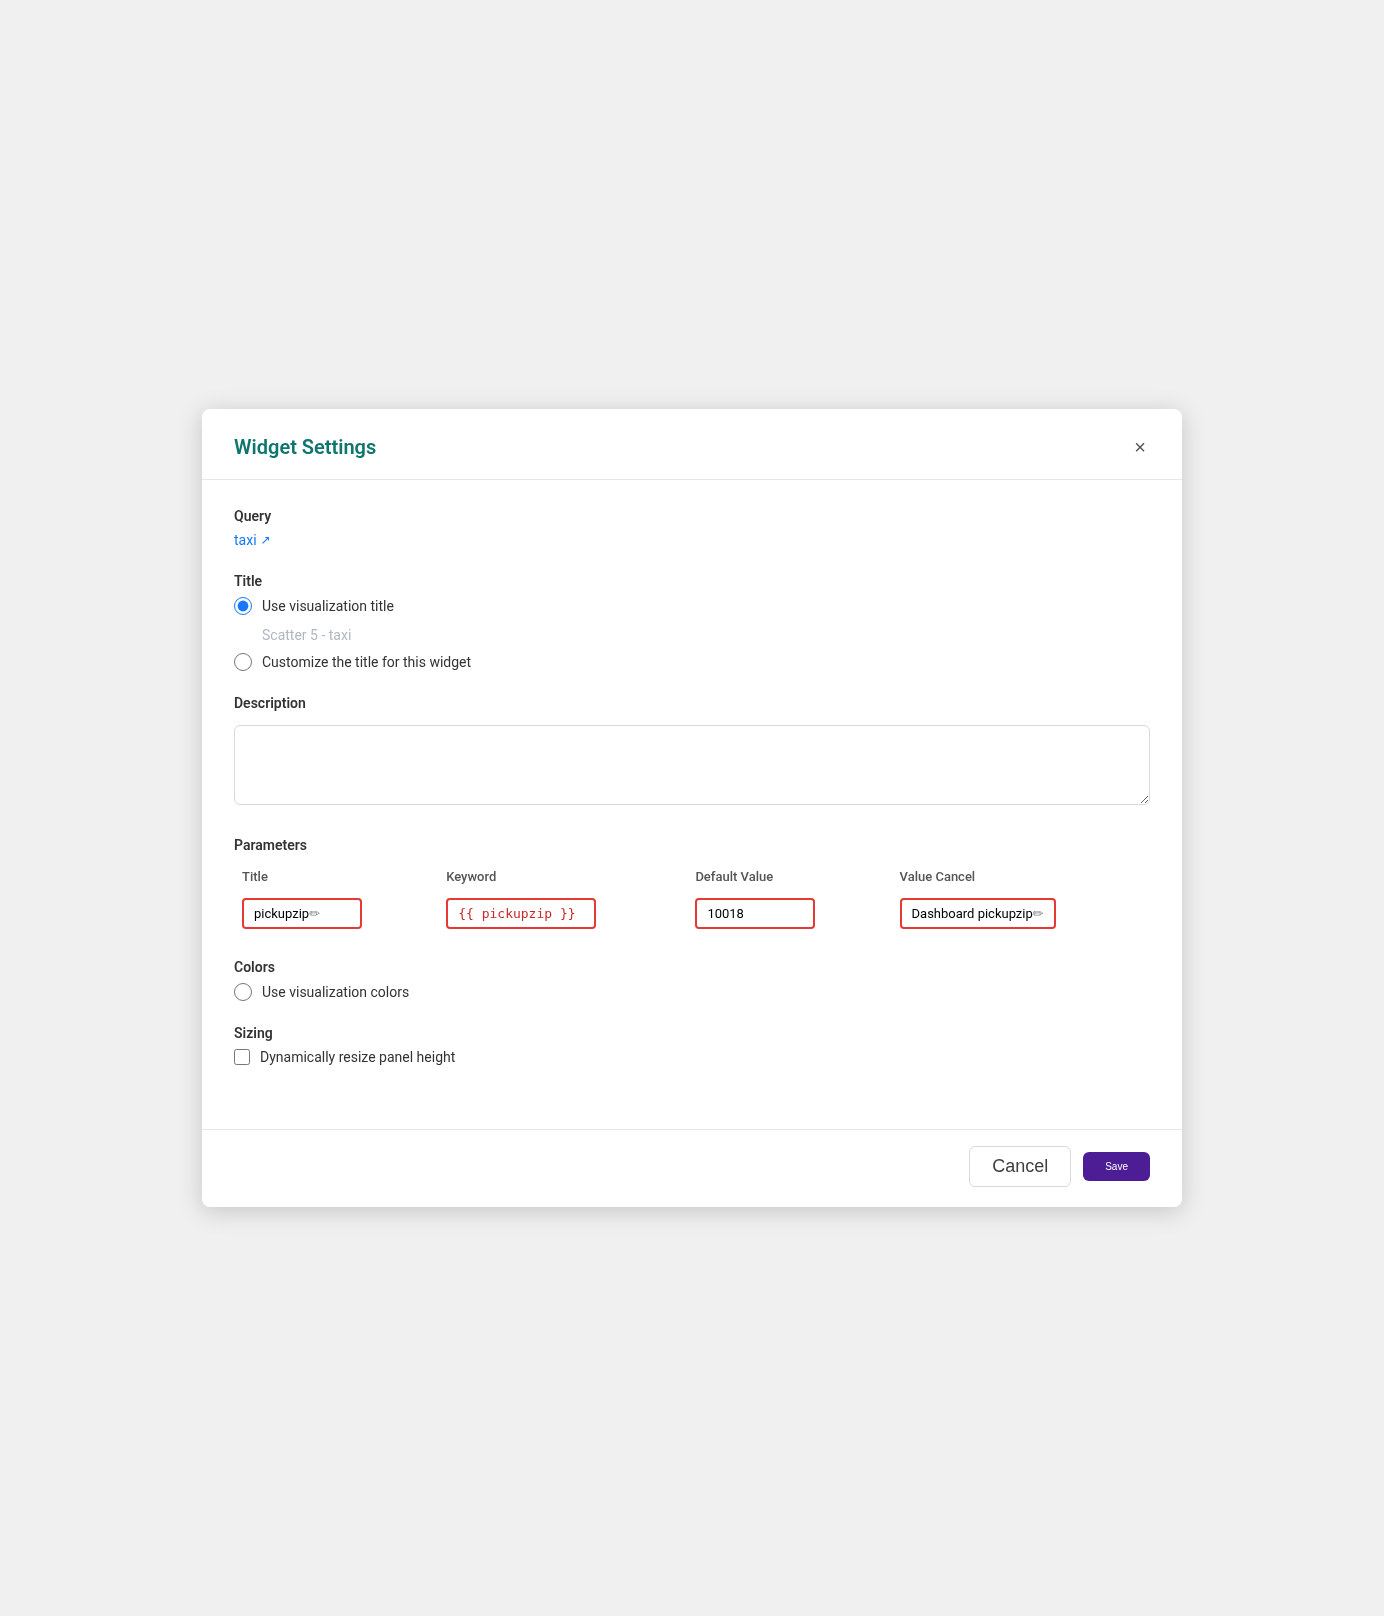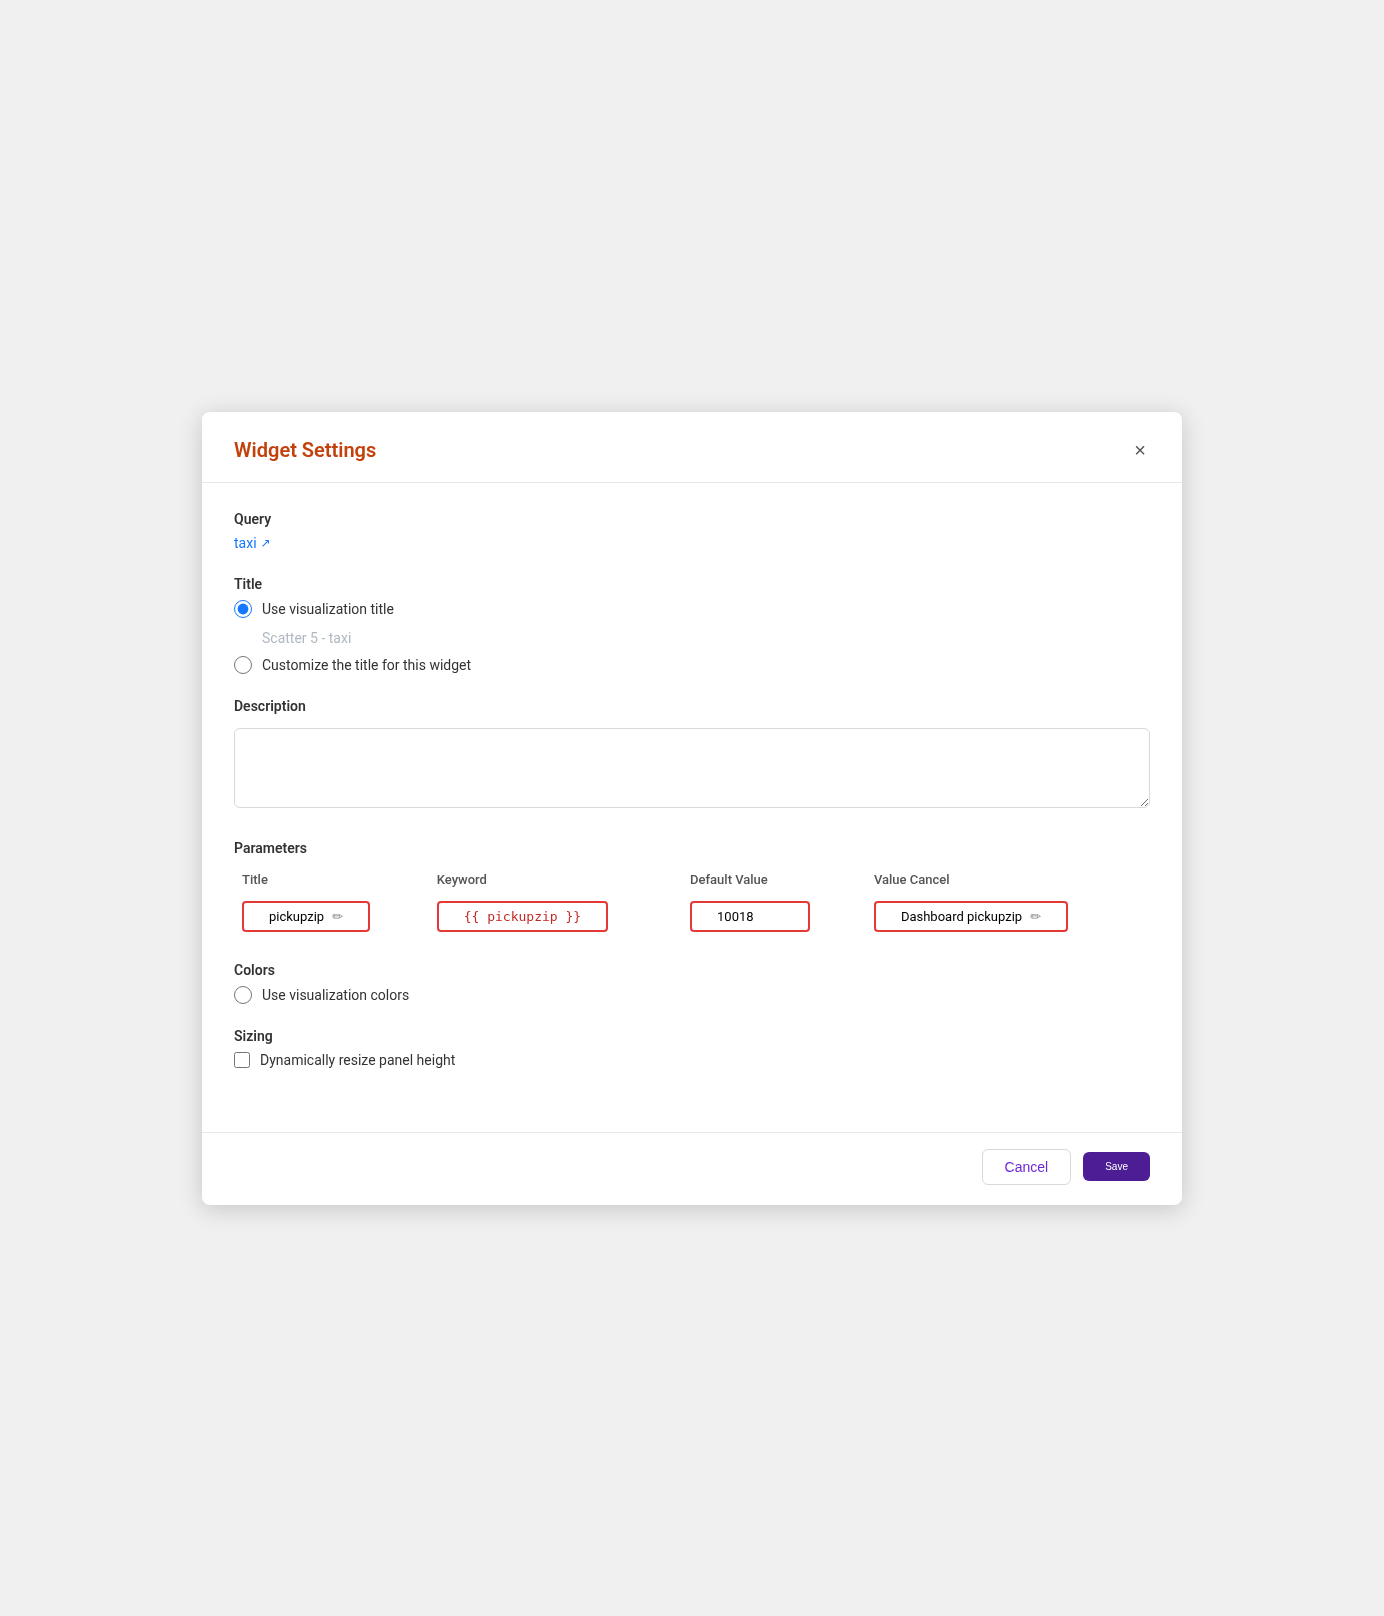--- a/index.html
+++ b/index.html
@@ -22,21 +22,21 @@
     .modal-header {
       display: flex;
       align-items: center;
       justify-content: space-between;
       padding: 24px 32px 18px 32px;
       border-bottom: 1px solid #e8e8e8;
     }
     .modal-title {
       font-size: 20px;
       font-weight: 600;
-      color: #c2410c;
+      color: #0f766e;
     }
     .close-btn {
       background: none;
       border: none;
       cursor: pointer;
       font-size: 20px;
       color: #555;
       line-height: 1;
       padding: 4px;
     }
@@ -125,25 +125,24 @@
       text-align: left;
       font-size: 13px;
       font-weight: 500;
       color: #555;
       padding: 6px 8px 8px 8px;
     }
     .params-table td { padding: 6px 8px; vertical-align: middle; }
     .param-cell-bordered {
       border: 2px solid #e53935;
       border-radius: 4px;
-      padding: 6px 25px;
+      padding: 6px 10px;
       font-size: 13px;
       display: inline-flex;
       align-items: center;
-      gap: 8px;
       min-width: 120px;
       background: #fff;
     }
     .param-cell-bordered.keyword-cell {
       font-family: monospace;
       color: #c62828;
       min-width: 150px;
     }
     .edit-icon {
       color: #888;
@@ -173,23 +172,23 @@
       align-items: center;
       padding: 16px 32px 20px 32px;
       border-top: 1px solid #e8e8e8;
       gap: 12px;
     }
     .cancel-btn {
       background: #fff;
       border: 1px solid #d9d9d9;
       border-radius: 6px;
       padding: 9px 22px;
-      font-size: 14px;
-      cursor: pointer;
-      color: #6d28d9;
+      font-size: 18px;
+      cursor: pointer;
+      color: #404040;
     }
     .save-btn {
       background: #4c1d95;
       border: none;
       border-radius: 6px;
       padding: 9px 22px;
       font-size: 10px;
       cursor: pointer;
       color: #fff;
       font-weight: 500;

